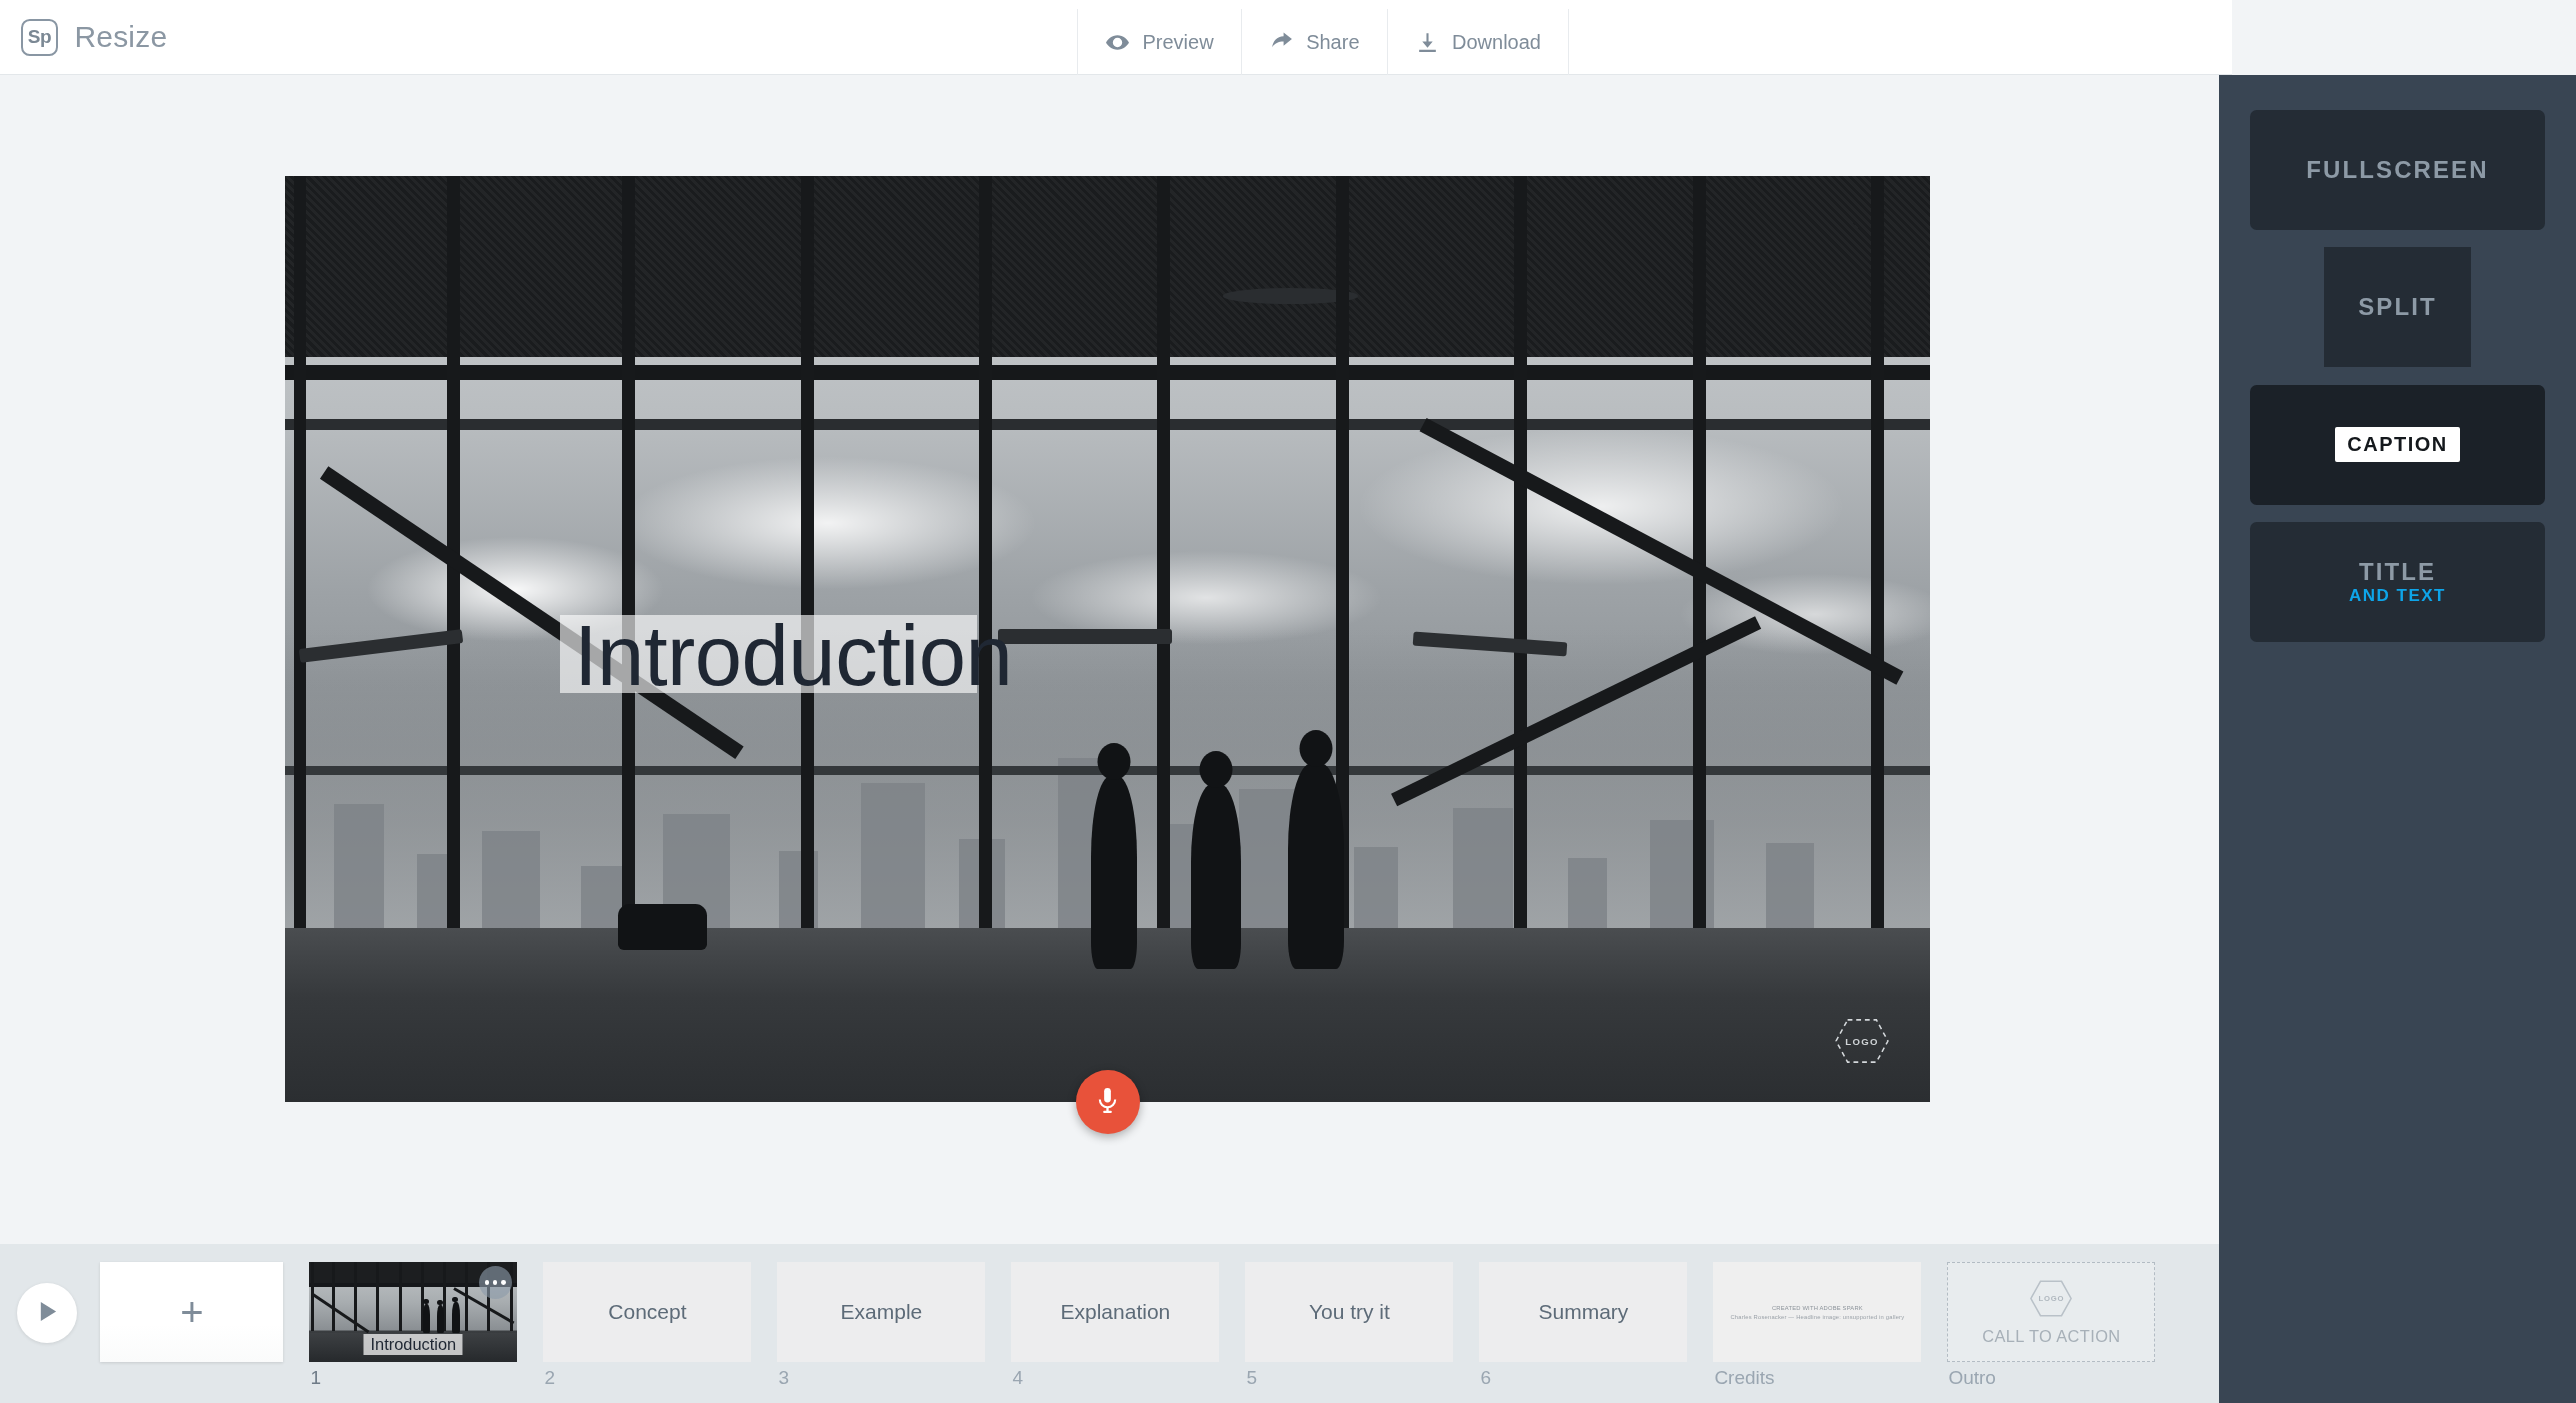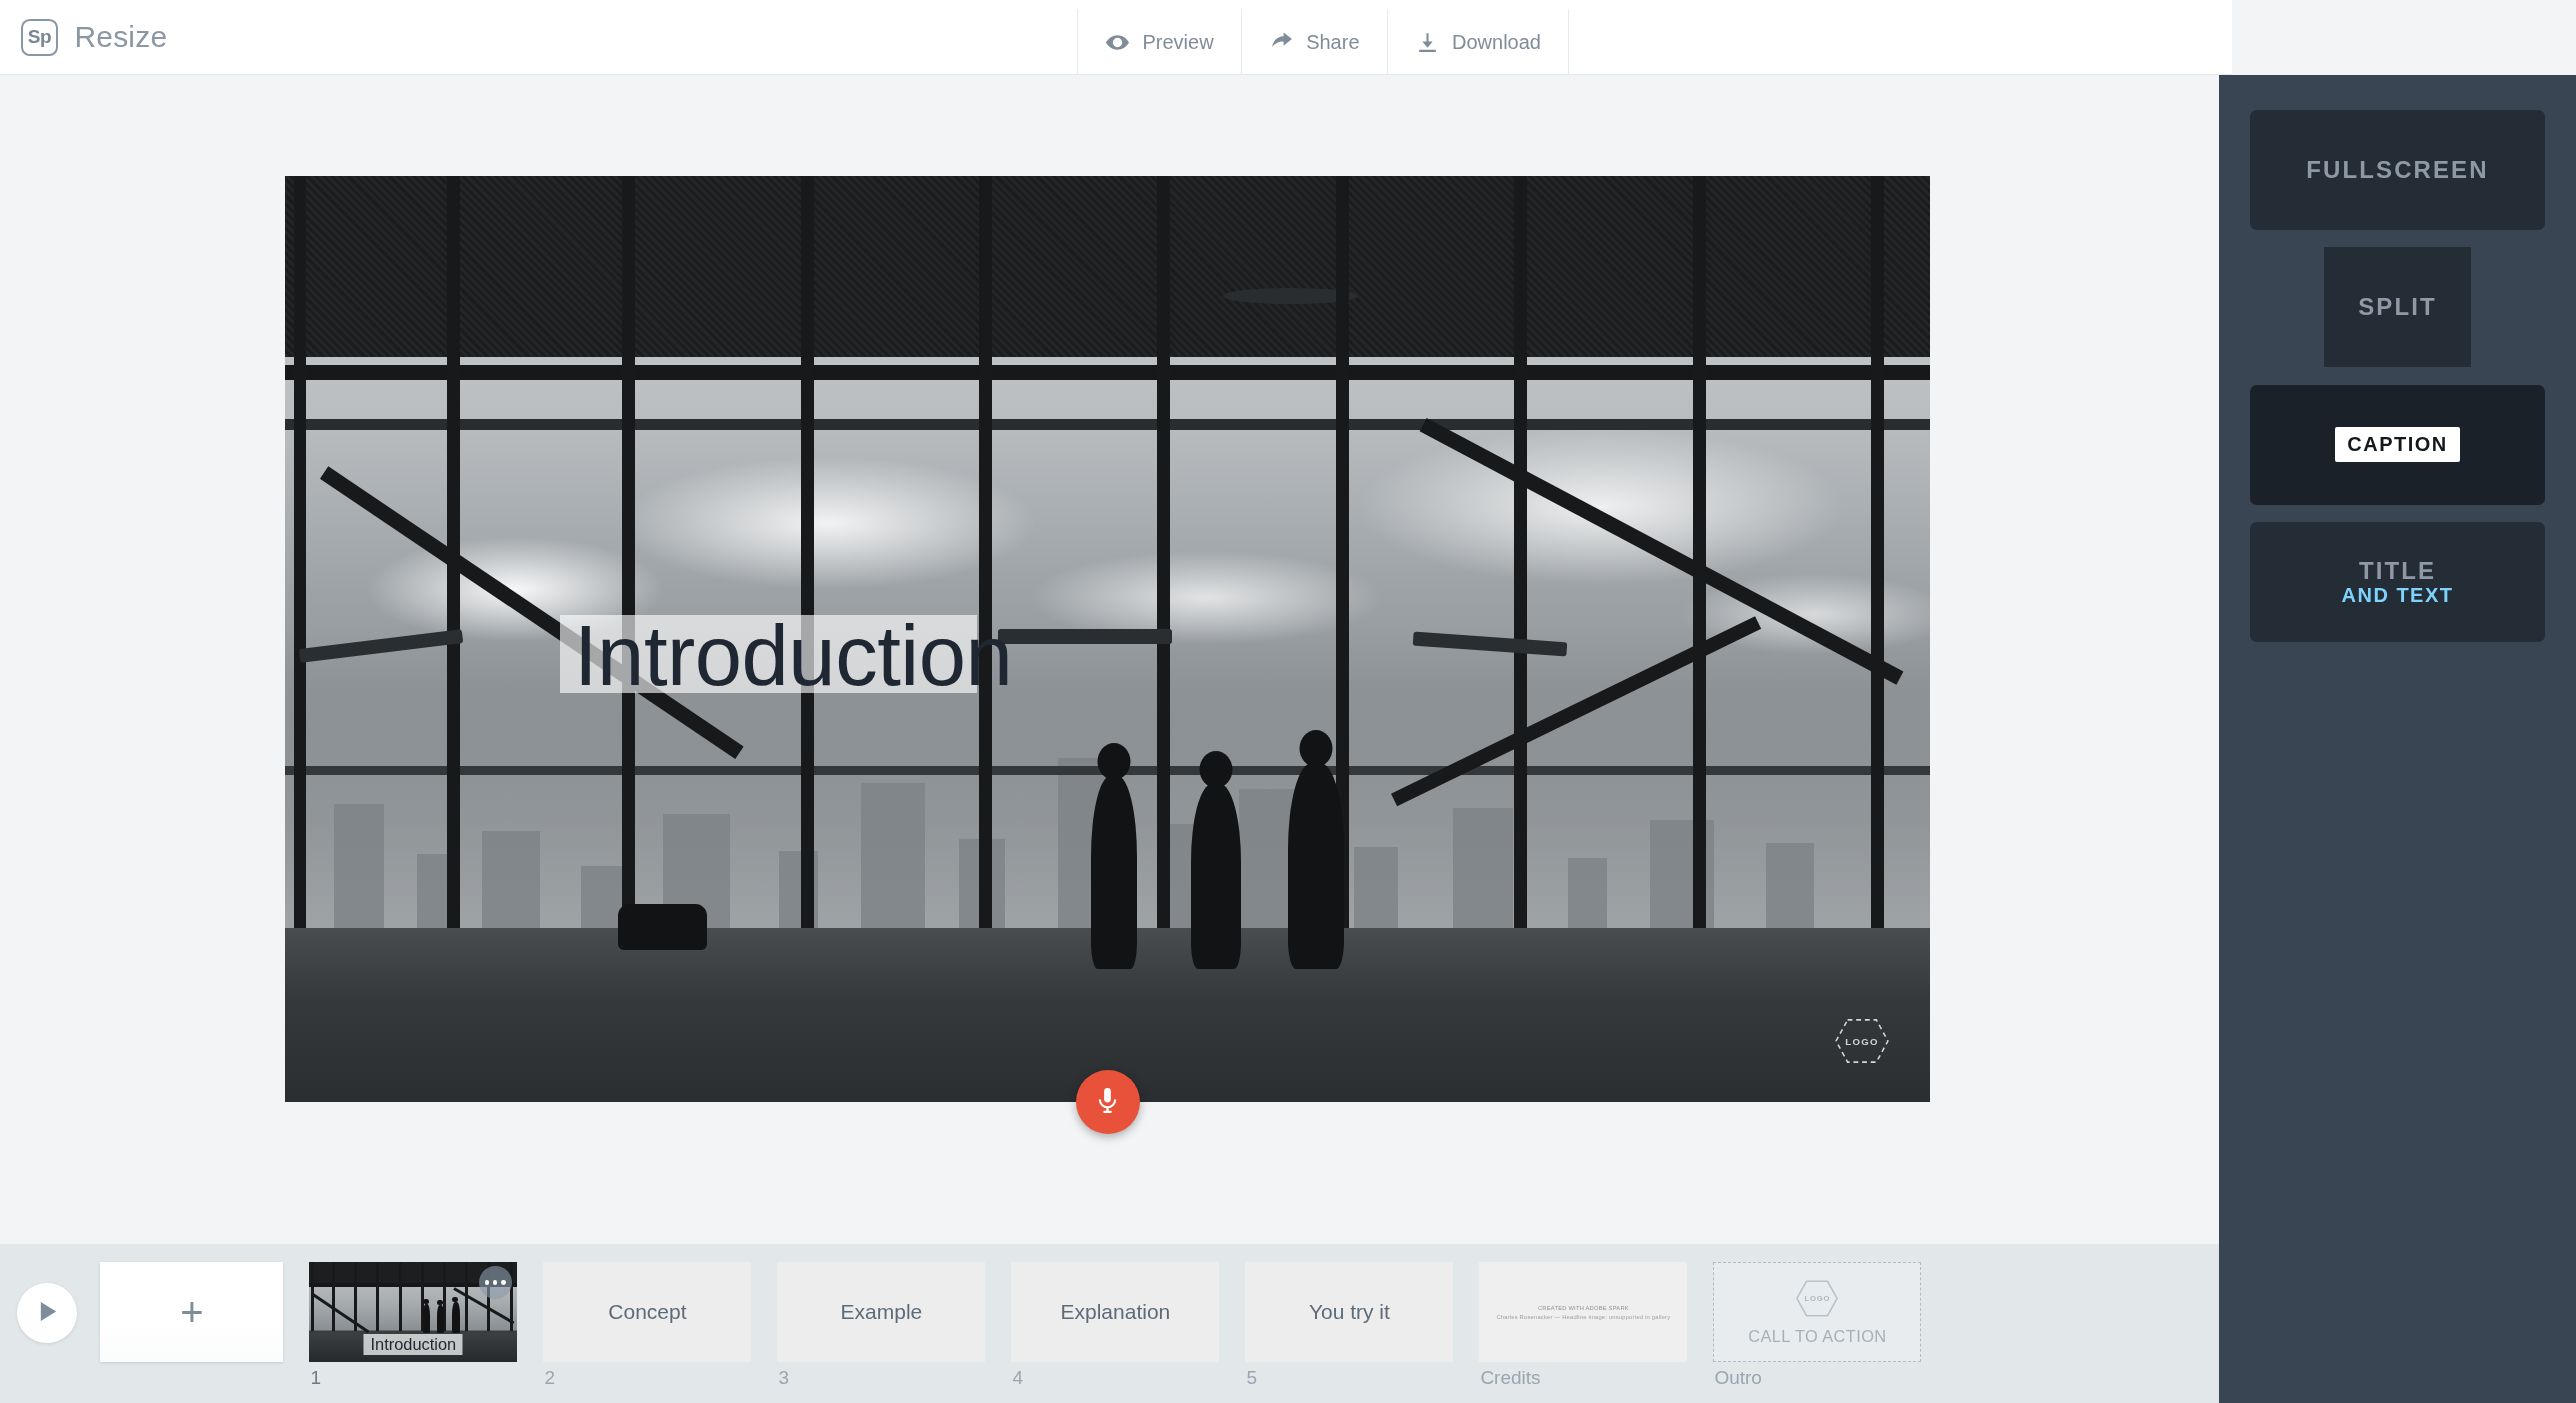--- a/index.html
+++ b/index.html
@@ -163,21 +163,21 @@
     display: flex; align-items: center; justify-content: center;
   }
   .split-left { background: #242c35; }
   .split-right { background: #8d9aa6; }
   .split-right .lc-text { color: #2a323b; }
   .caption-box {
     background: #ffffff; padding: 5.8px 12.5px; border-radius: 1.9px;
   }
   .caption-box .lc-text { color: #14181c; font-size: 20px; letter-spacing: 1.5px; }
   .tt-wrap { text-align: center; line-height: 1.12; }
-  .tt-sub { font-size: 20px; font-weight: bold; color: #7dd3fc; letter-spacing: 1.5px; }
+  .tt-sub { font-size: 17px; font-weight: bold; color: #0ea5e9; letter-spacing: 1.5px; }
 
   
   #filmstrip {
     position: absolute; left: 0; top: 1244px;
     width: 2219px; height: 160px;
     background: #e2e7ea;
     display: flex; align-items: flex-start; padding-left: 17.4px;
   }
   #strip-play {
     width: 60px; height: 60px; border-radius: 50%; background: #ffffff;
@@ -469,20 +469,26 @@
     <div class="slide-index">4</div>
   </div>
 
   <div class="slide-cell">
     <div class="slide-thumb plain">
       <div class="slide-label">You try it</div>
     </div>
     <div class="slide-index">5</div>
   </div>
 
+  <div class="slide-cell">
+    <div class="slide-thumb plain">
+      <div class="slide-label">Summary</div>
+    </div>
+    <div class="slide-index">6</div>
+  </div>
 
   <div class="slide-cell">
     <div class="slide-thumb credits-thumb">
       <div class="cr-line1">CREATED WITH ADOBE SPARK</div>
       <div class="cr-line2">Charles Rosenacker  —  Headline image: unsupported in gallery</div>
     </div>
     <div class="slide-index">Credits</div>
   </div>
 
   <div class="slide-cell">

